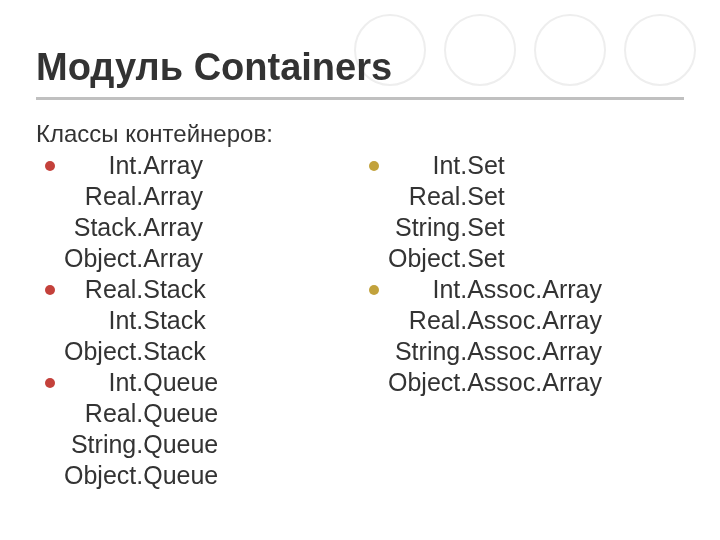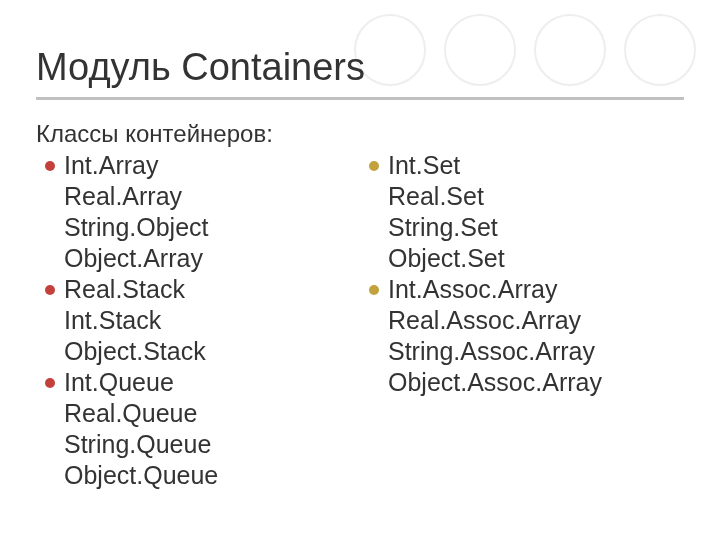--- a/index.html
+++ b/index.html
@@ -25,21 +25,21 @@
     height: 72px;
     border: 2px solid #eeeeee;
     border-radius: 50%;
     box-sizing: border-box;
   }
   .title {
     position: absolute;
     top: 46px;
     left: 36px;
     font-size: 38px;
-    font-weight: 400;
+    font-weight: 700;
     color: #333333;
   }
   .title-underline {
     position: absolute;
     top: 97px;
     left: 36px;
     width: 648px;
     height: 3px;
     background: #c0c0c0;
   }
@@ -49,20 +49,21 @@
     left: 36px;
     font-size: 24px;
     color: #333333;
   }
   .columns {
     position: absolute;
     top: 150px;
     left: 36px;
     right: 36px;
     display: flex;
+    text-align: right;
   }
   .col {
     flex: 1;
   }
   .group {
     display: flex;
     margin-bottom: 0;
   }
   .bullet {
     width: 28px;
@@ -102,21 +103,21 @@
 
   <div class="col">
 
     <div class="group">
       <div class="bullet">
           <div class="bullet-dot bullet-red"></div>
         </div>
       <div class="lines">
         <div>Int.Array</div>
         <div>Real.Array</div>
-        <div>String.Object</div>
+        <div>Stack.Array</div>
         <div>Object.Array</div>
       </div>
     </div>
 
     <div class="group">
       <div class="bullet">
           <div class="bullet-dot bullet-red"></div>
         </div>
       <div class="lines">
         <div>Real.Stack</div>

